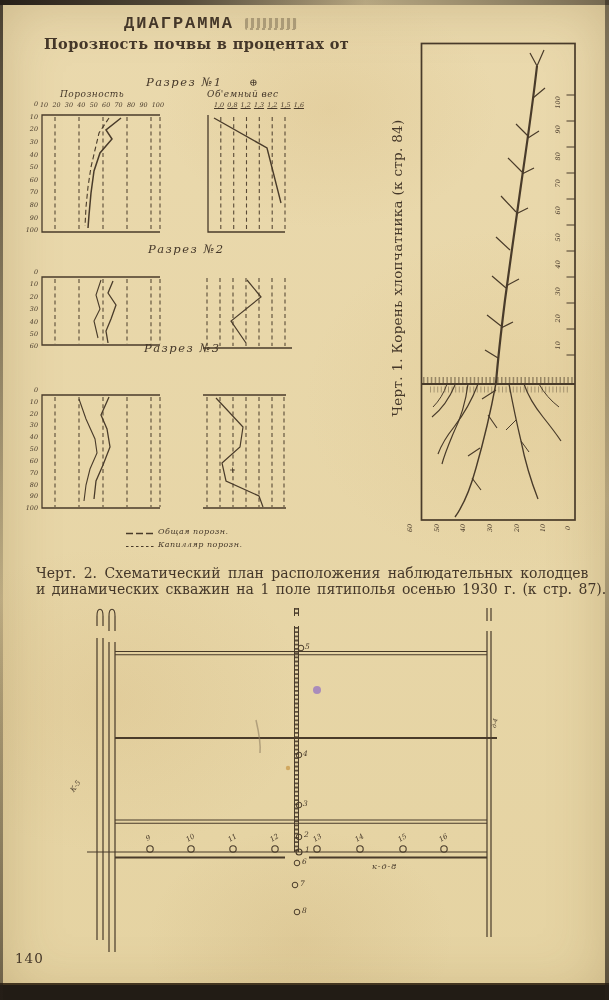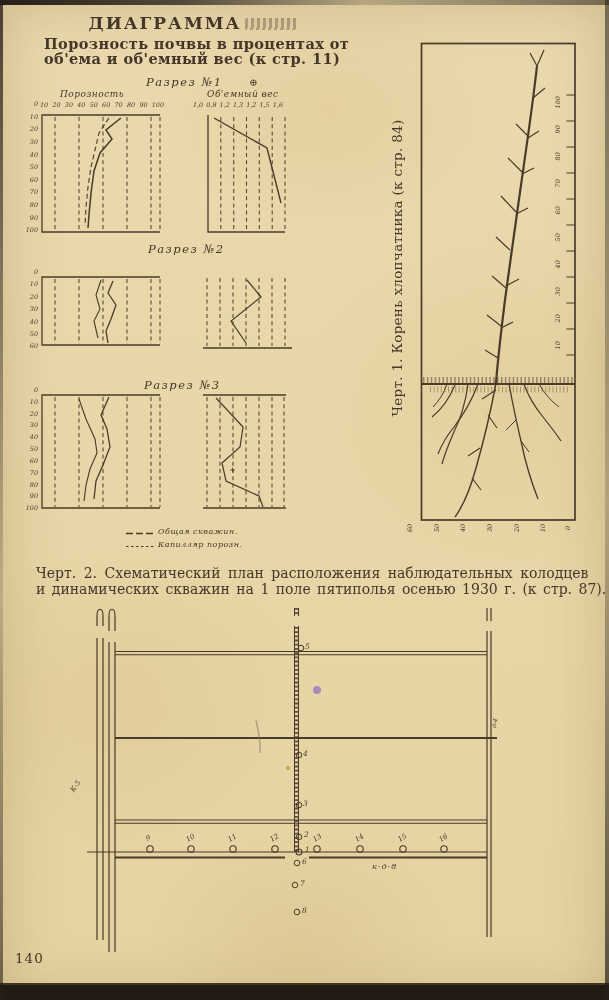--- a/index.html
+++ b/index.html
@@ -169,24 +169,23 @@
         <circle cx="297" cy="863" r="2.8"></circle>
           <circle cx="295" cy="885" r="2.8"></circle>
         <circle cx="297" cy="912" r="2.8"></circle>
       </g>
       <circle cx="317" cy="690" r="4" fill="#8f6cc4" stroke="none" opacity=".7"></circle>
       <circle cx="288" cy="768" r="2.2" fill="#c08428" stroke="none" opacity=".55"></circle>
       <path d="M256,720 C259,733 261,743 260,753" stroke="#8f7f63" stroke-width="1.5" opacity=".6"></path>
     </g>
   </svg>
 
-  <div class="lbl title" style="left:55px;top:15px;width:220px;">ДИАГРАММА</div>
+  <div class="lbl title" style="left:69px;top:15px;width:220px;font-family:Liberation Mono, monospace;">ДИАГРАММА</div>
   <div class="smudge" style="left:245px;top:18px;width:52px;height:12px;"></div>
   <div class="lbl sub" style="left:44px;top:36px;">Порозность почвы в процентах от</div>
-  <div class="lbl sub" style="left:44px;top:51px;">об'ема и об'емный вес  (к стр. 11)</div>
 
   <div class="lbl sec-title" style="left:146px;top:76px;">Разрез №1</div>
   <div class="lbl" style="left:249px;top:78px;font-size:10px;">⊕</div>
   <div class="lbl chart-title" style="left:60px;top:90px;">Порозность</div>
   <div class="lbl chart-title" style="left:207px;top:90px;">Об'емный вес</div>
   <div class="lbl axis axis-x" style="left:40px;top:102px;width:124px;">
       <span>10</span>
       <span>20</span>
       <span>30</span>
       <span>40</span>
@@ -203,57 +202,57 @@
       <span>20</span>
       <span>30</span>
       <span>40</span>
       <span>50</span>
       <span>60</span>
       <span>70</span>
       <span>80</span>
       <span>90</span>
       <span>100</span>
     </div>
-  <div class="lbl axis axis-x" style="left:193px;top:102px;width:90px;">
+  <div class="lbl axis axis-x" style="left:214px;top:102px;width:90px;text-decoration:underline;">
       <span>1,0</span>
       <span>0,8</span>
       <span>1,2</span>
       <span>1,3</span>
       <span>1,2</span>
       <span>1,5</span>
       <span>1,6</span>
     </div>
 
   <div class="lbl sec-title" style="left:148px;top:243px;">Разрез №2</div>
   <div class="lbl axis axis-y" style="left:22px;top:269px;width:16px;height:81px;">
       <span>0</span>
       <span>10</span>
       <span>20</span>
       <span>30</span>
       <span>40</span>
       <span>50</span>
       <span>60</span>
     </div>
 
-  <div class="lbl sec-title" style="left:144px;top:379px;">Разрез №3</div>
+  <div class="lbl sec-title" style="left:144px;top:342px;">Разрез №3</div>
   <div class="lbl axis axis-y" style="left:20px;top:387px;width:18px;height:125px;">
       <span>0</span>
       <span>10</span>
       <span>20</span>
       <span>30</span>
       <span>40</span>
       <span>50</span>
       <span>60</span>
       <span>70</span>
       <span>80</span>
       <span>90</span>
       <span>100</span>
     </div>
 
-  <div class="lbl legend-txt" style="left:158px;top:528px;">Общая скважин.</div>
+  <div class="lbl legend-txt" style="left:158px;top:528px;">Общая порозн.</div>
   <div class="lbl legend-txt" style="left:158px;top:541px;">Капилляр порозн.</div>
 
   <div class="lbl vcap" style="left:397px;top:268px;">Черт. 1. Корень хлопчатника (к стр. 84)</div>
   <div class="lbl axis axis-y rot" style="left:551px;top:99px;width:14px;height:250px;align-items:center;">
       <span>100</span>
       <span>90</span>
       <span>80</span>
       <span>70</span>
       <span>60</span>
       <span>50</span>

